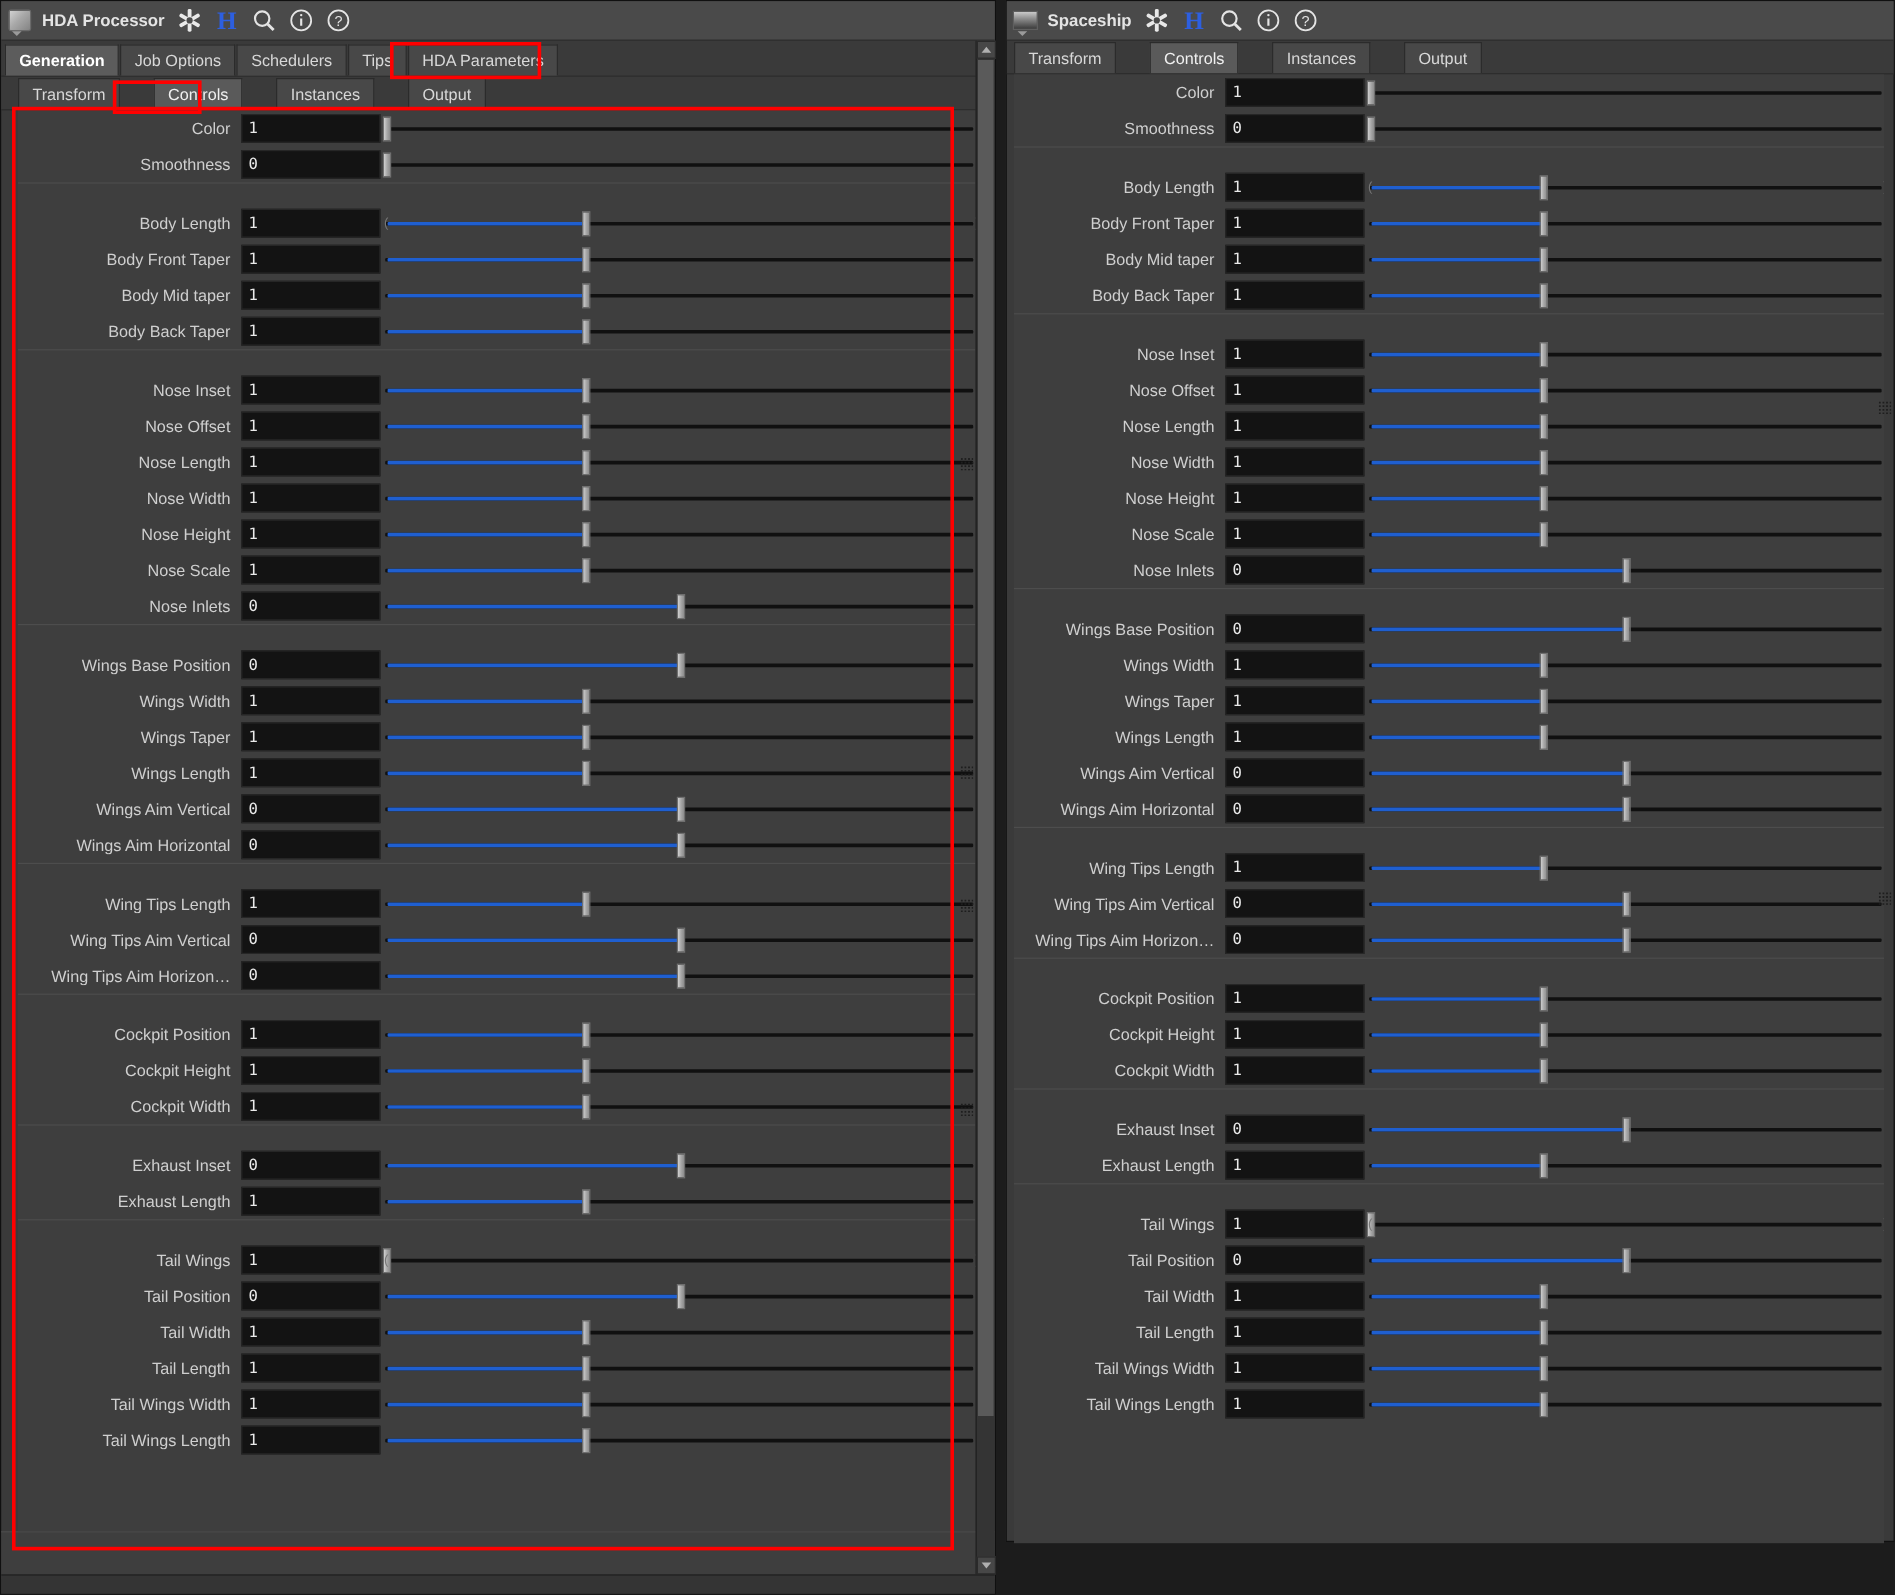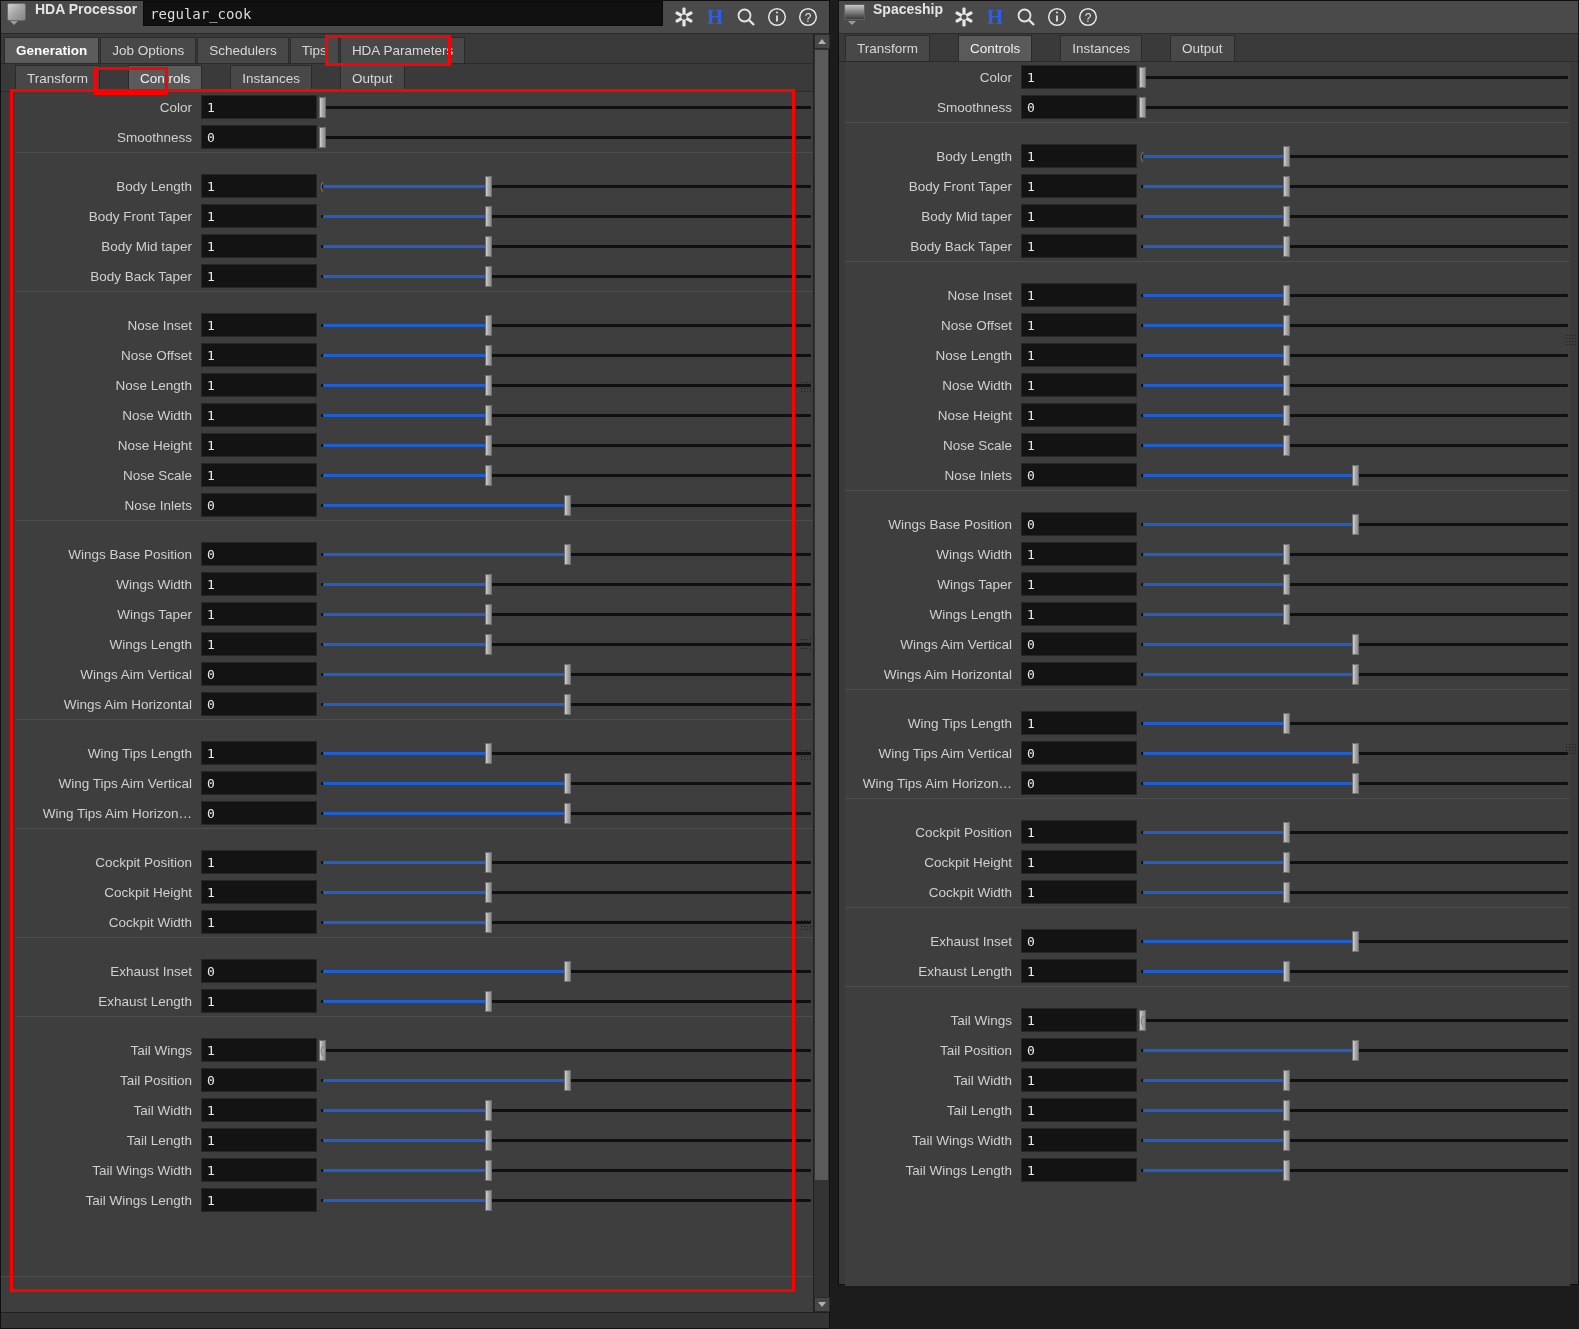--- a/index.html
+++ b/index.html
@@ -11,21 +11,21 @@
     position:relative; overflow:hidden;
   }
 
   
   .panel { position:absolute; top:0; background:#3a3a3a; border:1px solid #101010; }
   #left-panel  { left:0;   width:830px;  height:1329px; }
   #right-panel { left:838px; width:741px; height:1285px; }
 
   
   .titlebar {
-    height:33px; background:#4a4a4a; display:flex; 
+    height:33px; background:#4a4a4a; display:flex; align-items:center;
     padding:0 4px; gap:6px; border-bottom:1px solid #2a2a2a;
   }
   .app-icon { width:24px; height:22px; flex:0 0 auto; position:relative; }
   .app-icon .cube {
     width:19px;height:18px;margin:2px 0 0 2px;
     background:linear-gradient(135deg,#d2d2d2 0%,#a9a9a9 45%,#848484 100%);
     border:1px solid #6a6a6a; border-radius:2px;
   }
   .app-icon .ship {
     width:21px;height:16px;margin:3px 0 0 1px;
@@ -139,23 +139,20 @@
 </head>
 <body>
 
 <div class="panel" id="left-panel">
 
   <div class="titlebar">
     <div class="app-icon">
         <div class="cube"></div>
       </div>
     <div class="app-title">HDA Processor</div>
-    <div class="name-field">
-      <span>regular_cook</span>
-    </div>
     <div class="tb-icons">
       <div class="tb-icon">
         <svg width="22" height="22" viewBox="0 0 22 22">
             <g fill="#e8e8e8">
           <rect x="9.4" y="1.5" width="3.2" height="19" rx="1.2"></rect>
           <rect x="9.4" y="1.5" width="3.2" height="19" rx="1.2" transform="rotate(60 11 11)"></rect>
           <rect x="9.4" y="1.5" width="3.2" height="19" rx="1.2" transform="rotate(120 11 11)"></rect>
         </g>
             <circle cx="11" cy="11" r="2.6" fill="#4a4a4a"></circle>
           </svg>

